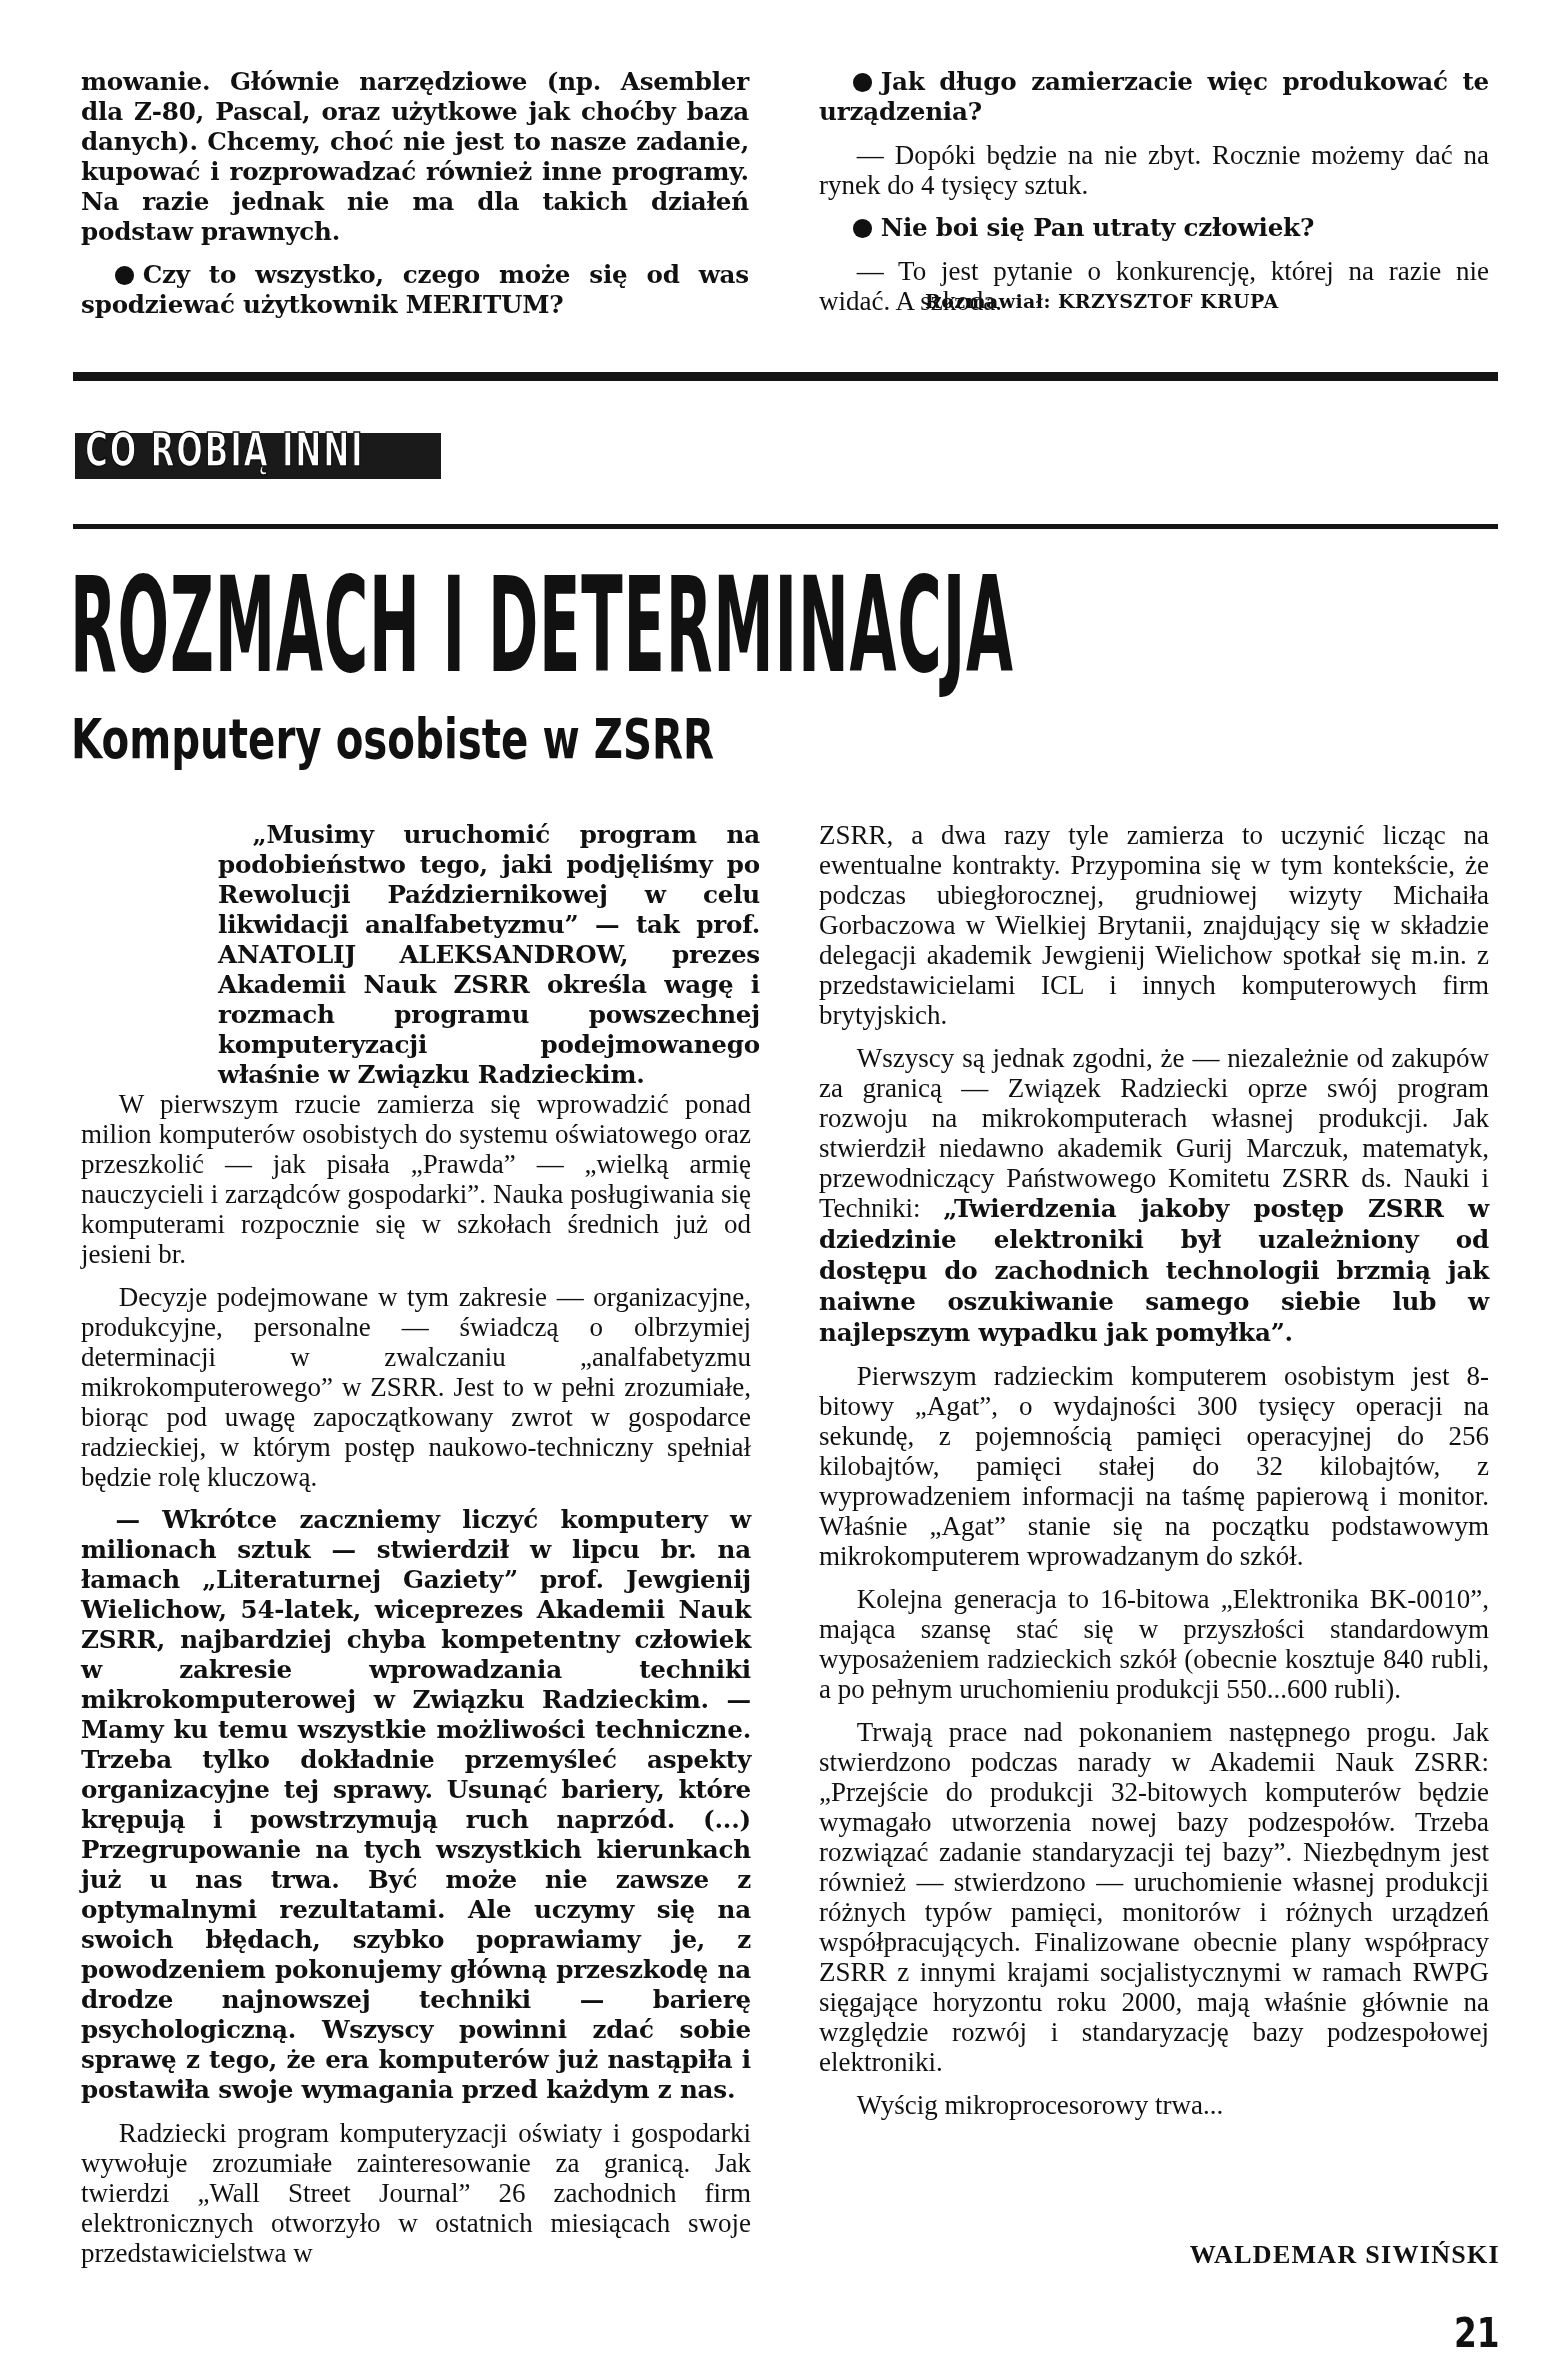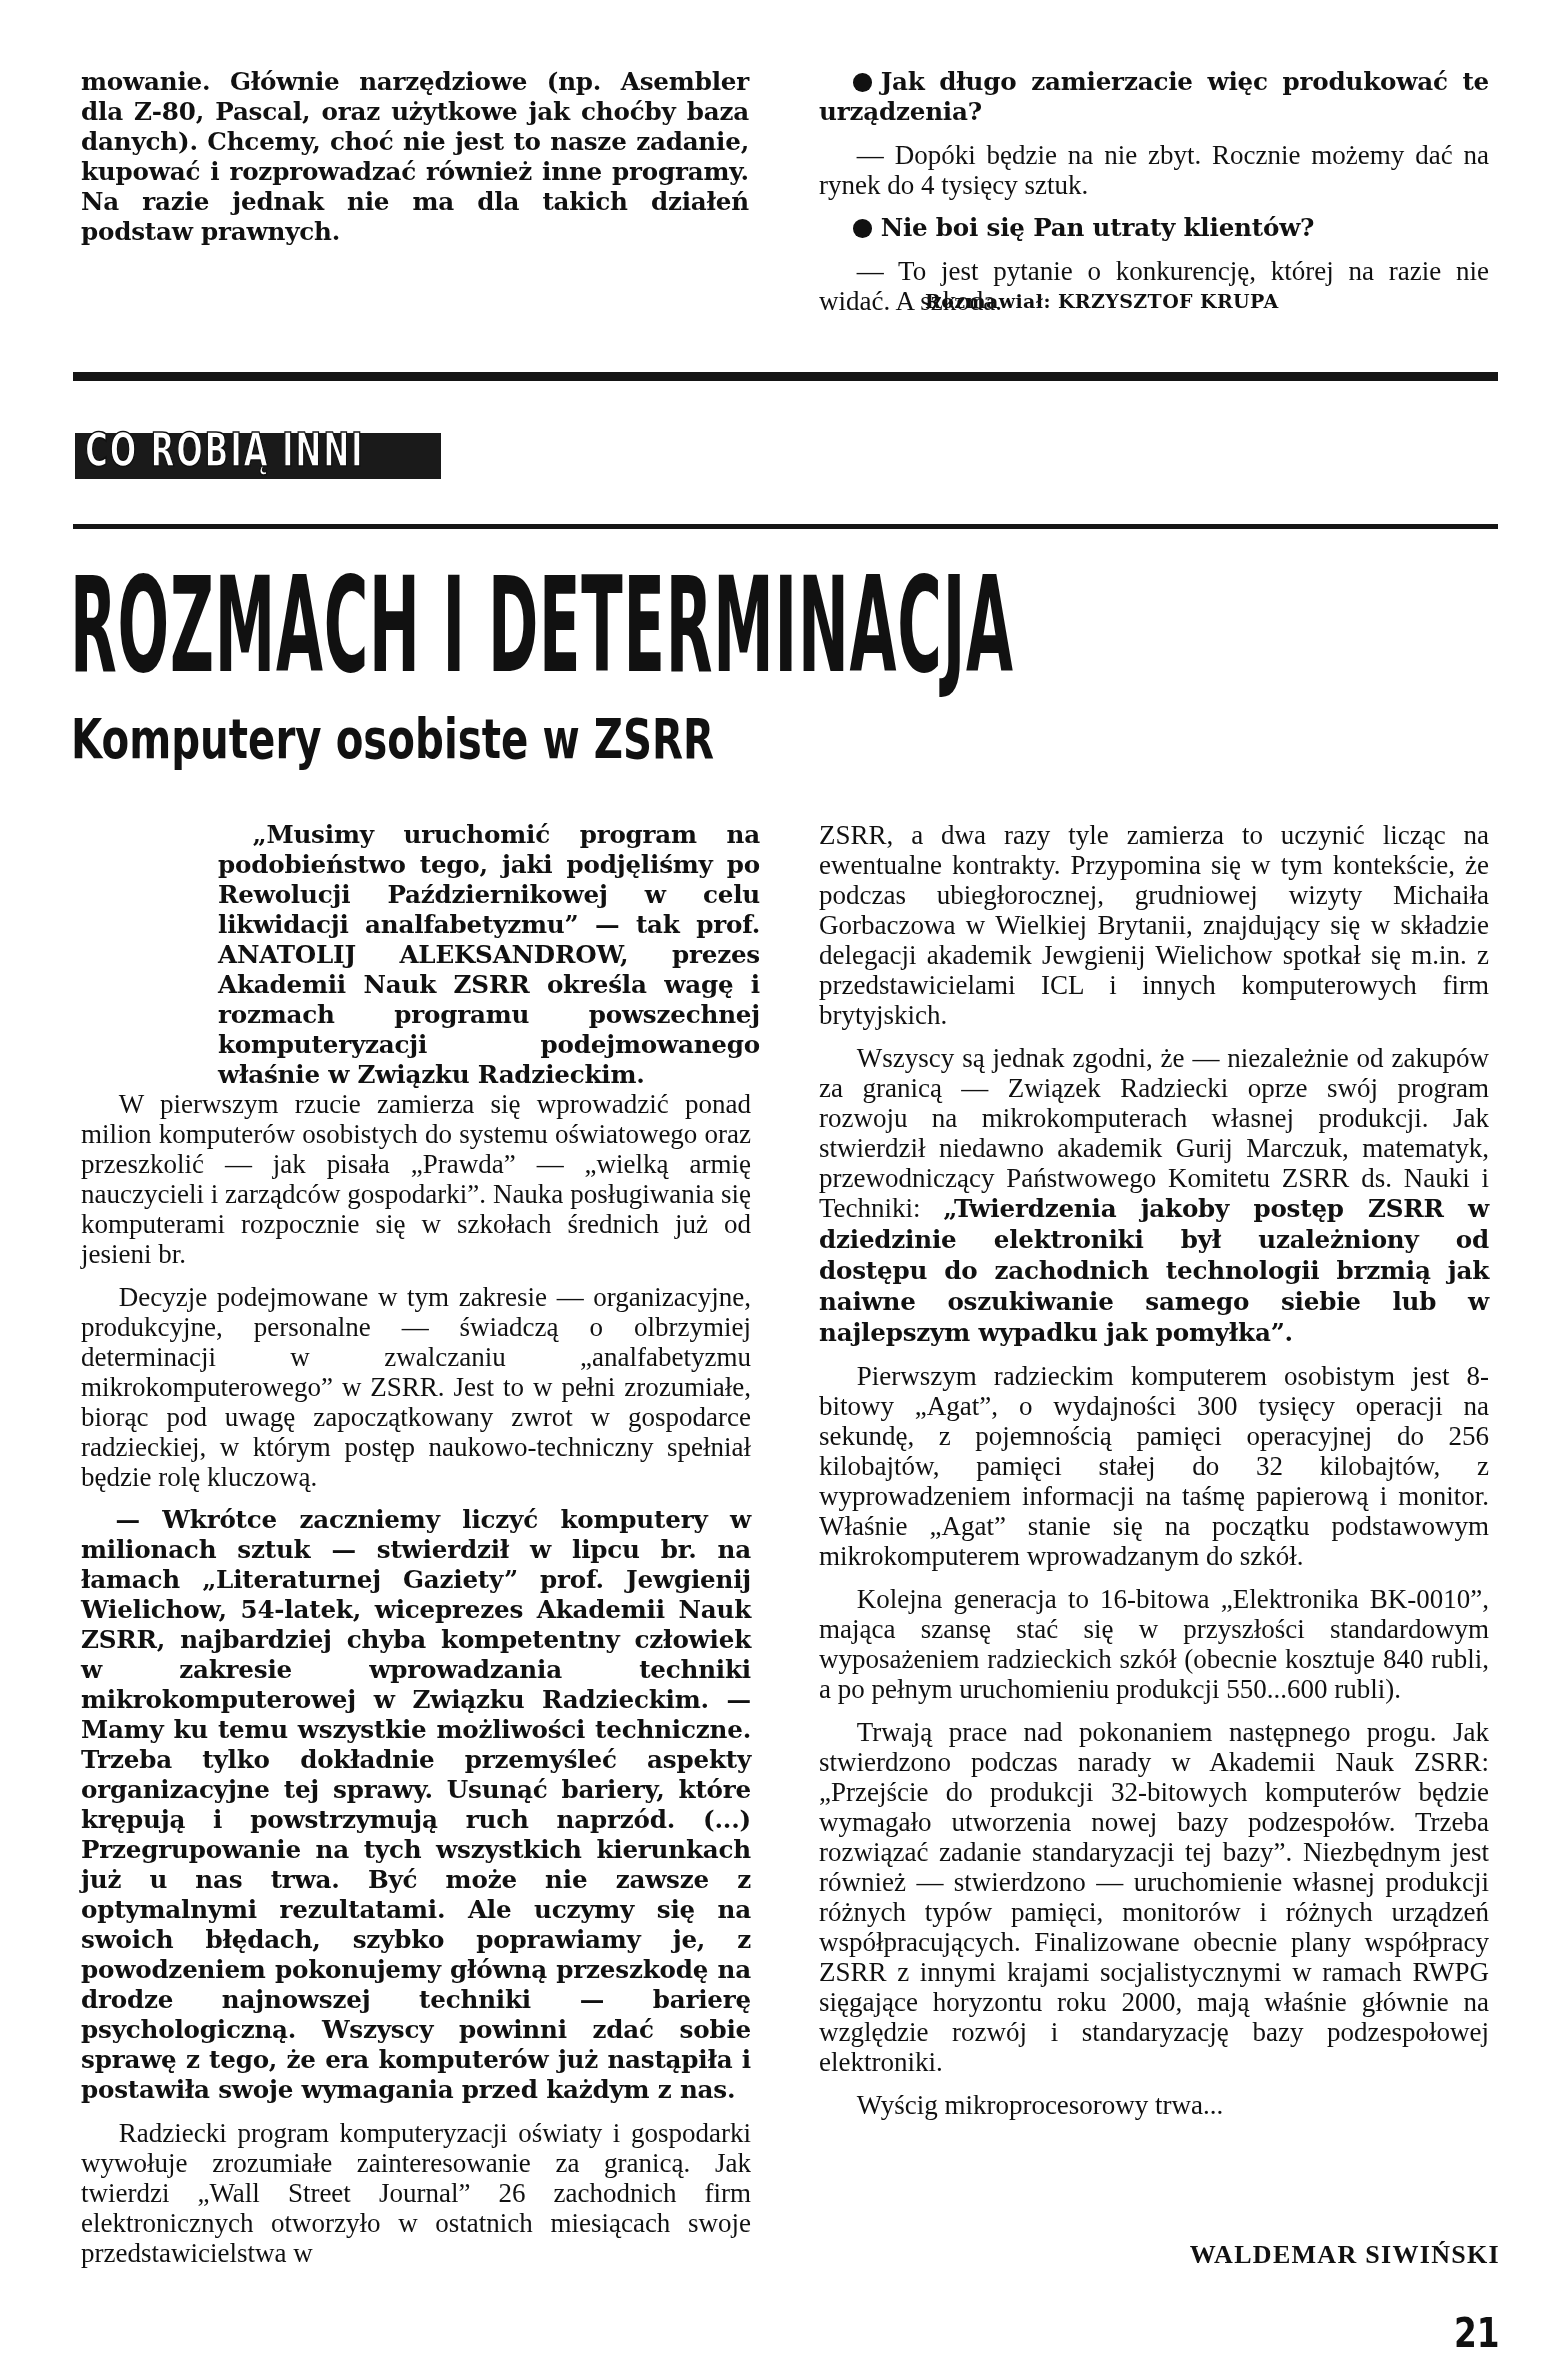--- a/index.html
+++ b/index.html
@@ -16,26 +16,27 @@
   #subhead { position: absolute; left: 71px; top: 709px; font-family: "DejaVu Sans", "Liberation Sans", sans-serif; font-weight: bold; font-size: 56px; line-height: 59px; transform: scaleX(0.72); transform-origin: left top; white-space: nowrap; }
   #byline-top { position: absolute; left: 925px; top: 290px; font-family: "DejaVu Serif", serif; font-weight: bold; font-size: 19px; letter-spacing: 0.4px; }
   #author { position: absolute; right: 51px; top: 2240px; font-family: "Liberation Serif", serif; font-weight: bold; font-size: 26px; letter-spacing: 1.3px; }
   #page-number { position: absolute; left: 1454px; top: 2309px; font-family: "DejaVu Sans", sans-serif; font-weight: bold; font-size: 41px; transform: scaleX(0.8); transform-origin: left top; }
 </style>
 </head>
 <body>
 
 <div class="col" style="left:68px; top:54px; width:694px;">
   <p class="heavy">mowanie. Głównie narzędziowe (np. Asembler dla Z-80, Pascal, oraz użytkowe jak choćby baza danych). Chcemy, choć nie jest to nasze zadanie, kupować i rozprowadzać również inne programy. Na razie jednak nie ma dla takich działeń podstaw prawnych.</p>
+  <p class="heavy ind"><span class="bullet"></span><span>Czy to wszystko, czego może się od was spodziewać użytkownik MERITUM?</span></p>
 </div>
 
 <div class="col" style="left:806px; top:54px; width:696px;">
   <p class="heavy ind"><span class="bullet"></span><span>Jak długo zamierzacie więc produkować te urządzenia?</span></p>
   <p class="ind">— Dopóki będzie na nie zbyt. Rocznie możemy dać na rynek do 4 tysięcy sztuk.</p>
-  <p class="heavy ind"><span class="bullet"></span><span>Nie boi się Pan utraty klientów?</span></p>
+  <p class="heavy ind"><span class="bullet"></span><span>Nie boi się Pan utraty człowiek?</span></p>
   <p class="ind">— To jest pytanie o konkurencję, której na razie nie widać. A szkoda.</p>
 </div>
 <div id="byline-top">Rozmawiał: KRZYSZTOF KRUPA</div>
 
 <div class="rule" style="left:73px; top:372px; width:1425px; height:8.5px;"></div>
 <div id="section-label"></div>
 <div id="section-label-text">CO ROBIĄ INNI</div>
 <div class="rule" style="left:73px; top:524px; width:1425px; height:5.1px;"></div>
 
 <div id="headline">ROZMACH I DETERMINACJA</div>

